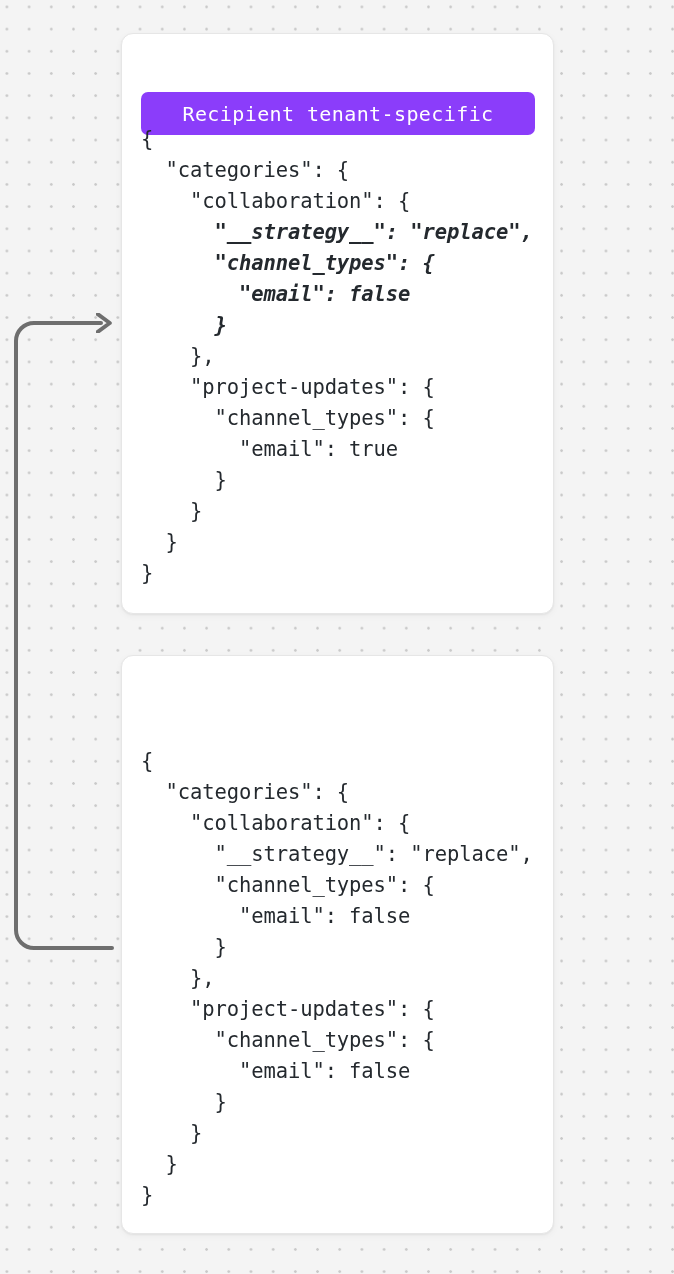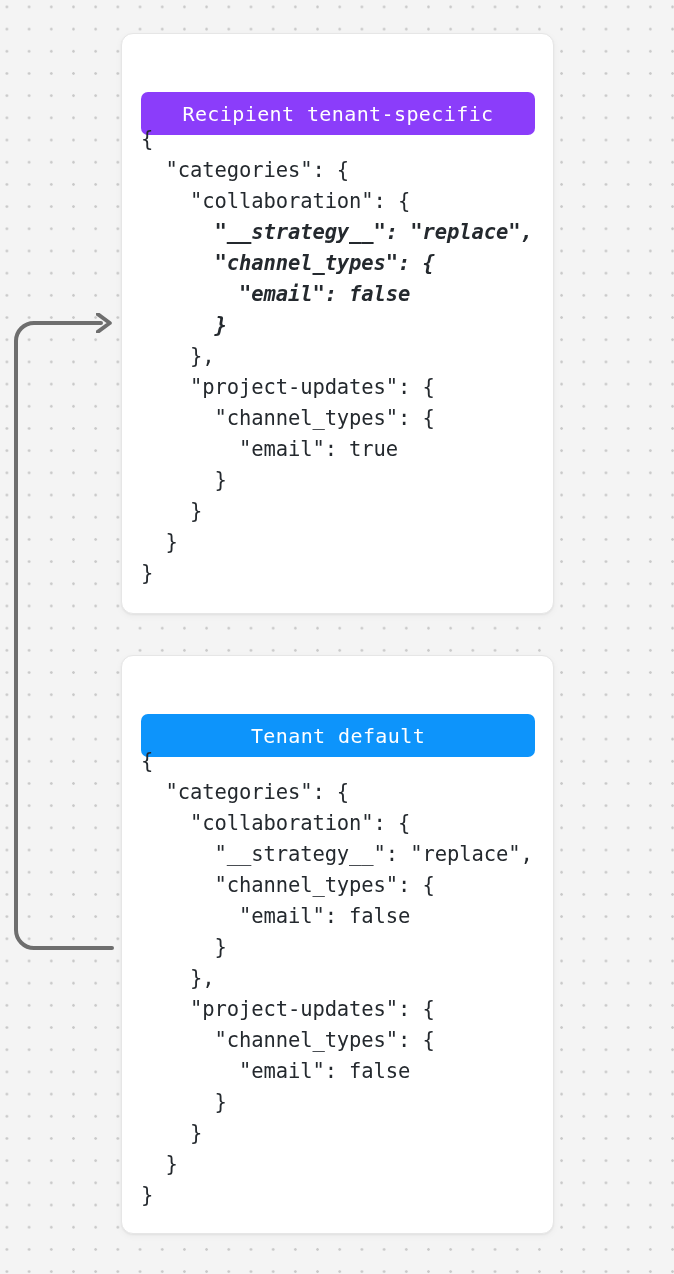--- a/index.html
+++ b/index.html
@@ -97,17 +97,16 @@
     </defs>
     <path d="M 112 948 L 34 948 A 18 18 0 0 1 16 930 L 16 341 A 18 18 0 0 1 34 323 L 101 323" fill="none" stroke="#6e6e6e" stroke-width="4" stroke-linecap="round" stroke-linejoin="round" marker-end="url(#arrowhead)"></path>
   </svg>
 
   <div class="card" id="card-recipient">
     <div class="card-header" style="background-color: rgb(139, 61, 250);">Recipient tenant-specific</div>
     <div class="code-block"><span class="code-line">{</span><span class="code-line">  "categories": {</span><span class="code-line">    "collaboration": {</span><span class="code-line hl">      "__strategy__": "replace",</span><span class="code-line hl">      "channel_types": {</span><span class="code-line hl">        "email": false</span><span class="code-line hl">      }</span><span class="code-line">    },</span><span class="code-line">    "project-updates": {</span><span class="code-line">      "channel_types": {</span><span class="code-line">        "email": true</span><span class="code-line">      }</span><span class="code-line">    }</span><span class="code-line">  }</span><span class="code-line">}</span></div>
   </div>
 
   <div class="card" id="card-tenant">
-    <div class="card-header" style="background-color: rgb(13, 148, 251);">Tenant default</div>
     <div class="code-block"><span class="code-line">{</span><span class="code-line">  "categories": {</span><span class="code-line">    "collaboration": {</span><span class="code-line">      "__strategy__": "replace",</span><span class="code-line">      "channel_types": {</span><span class="code-line">        "email": false</span><span class="code-line">      }</span><span class="code-line">    },</span><span class="code-line">    "project-updates": {</span><span class="code-line">      "channel_types": {</span><span class="code-line">        "email": false</span><span class="code-line">      }</span><span class="code-line">    }</span><span class="code-line">  }</span><span class="code-line">}</span></div>
   </div>
 
 </div>
 
 </body></html>

